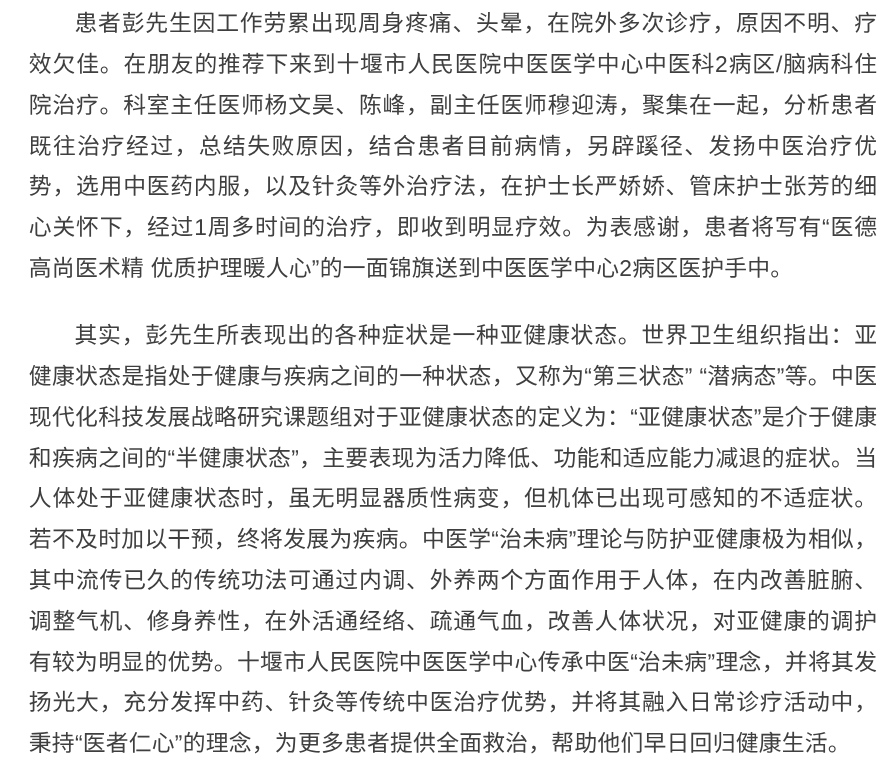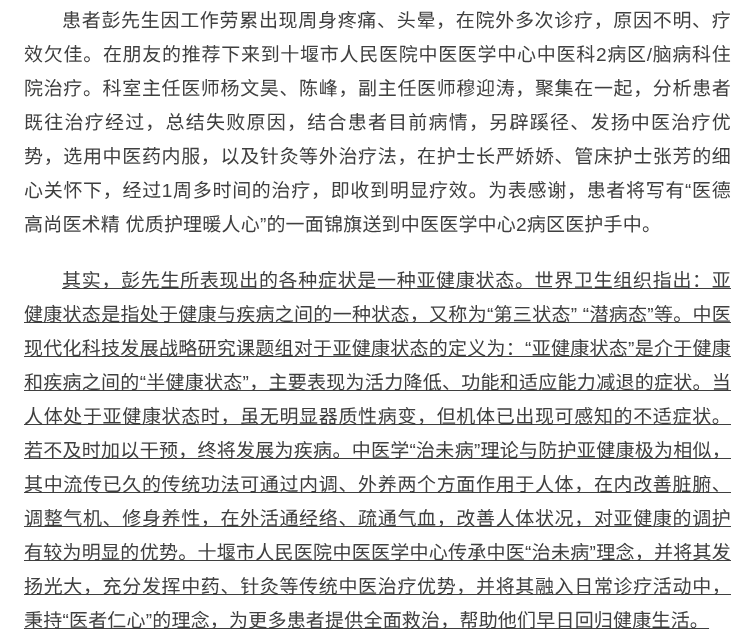--- a/index.html
+++ b/index.html
@@ -22,21 +22,20 @@
     color: #3f3f3f;
     text-align: justify;
     letter-spacing: 0.2px;
   }
   .article p {
     margin: 0;
     text-indent: 2em;
   }
   .article p + p {
     margin-top: 22px;
-    text-decoration: underline;
   }
 </style>
 </head>
 <body>
 
 <div class="article">
   <p>患者彭先生因工作劳累出现周身疼痛、头晕，在院外多次诊疗，原因不明、疗效欠佳。在朋友的推荐下来到十堰市人民医院中医医学中心中医科2病区/脑病科住院治疗。科室主任医师杨文昊、陈峰，副主任医师穆迎涛，聚集在一起，分析患者既往治疗经过，总结失败原因，结合患者目前病情，另辟蹊径、发扬中医治疗优势，选用中医药内服，以及针灸等外治疗法，在护士长严娇娇、管床护士张芳的细心关怀下，经过1周多时间的治疗，即收到明显疗效。为表感谢，患者将写有“医德高尚医术精 优质护理暖人心”的一面锦旗送到中医医学中心2病区医护手中。</p>
   <p>其实，彭先生所表现出的各种症状是一种亚健康状态。世界卫生组织指出：亚健康状态是指处于健康与疾病之间的一种状态，又称为“第三状态” “潜病态”等。中医现代化科技发展战略研究课题组对于亚健康状态的定义为：“亚健康状态”是介于健康和疾病之间的“半健康状态”，主要表现为活力降低、功能和适应能力减退的症状。当人体处于亚健康状态时，虽无明显器质性病变，但机体已出现可感知的不适症状。若不及时加以干预，终将发展为疾病。中医学“治未病”理论与防护亚健康极为相似，其中流传已久的传统功法可通过内调、外养两个方面作用于人体，在内改善脏腑、调整气机、修身养性，在外活通经络、疏通气血，改善人体状况，对亚健康的调护有较为明显的优势。十堰市人民医院中医医学中心传承中医“治未病”理念，并将其发扬光大，充分发挥中药、针灸等传统中医治疗优势，并将其融入日常诊疗活动中，秉持“医者仁心”的理念，为更多患者提供全面救治，帮助他们早日回归健康生活。</p>
 </div>
 

